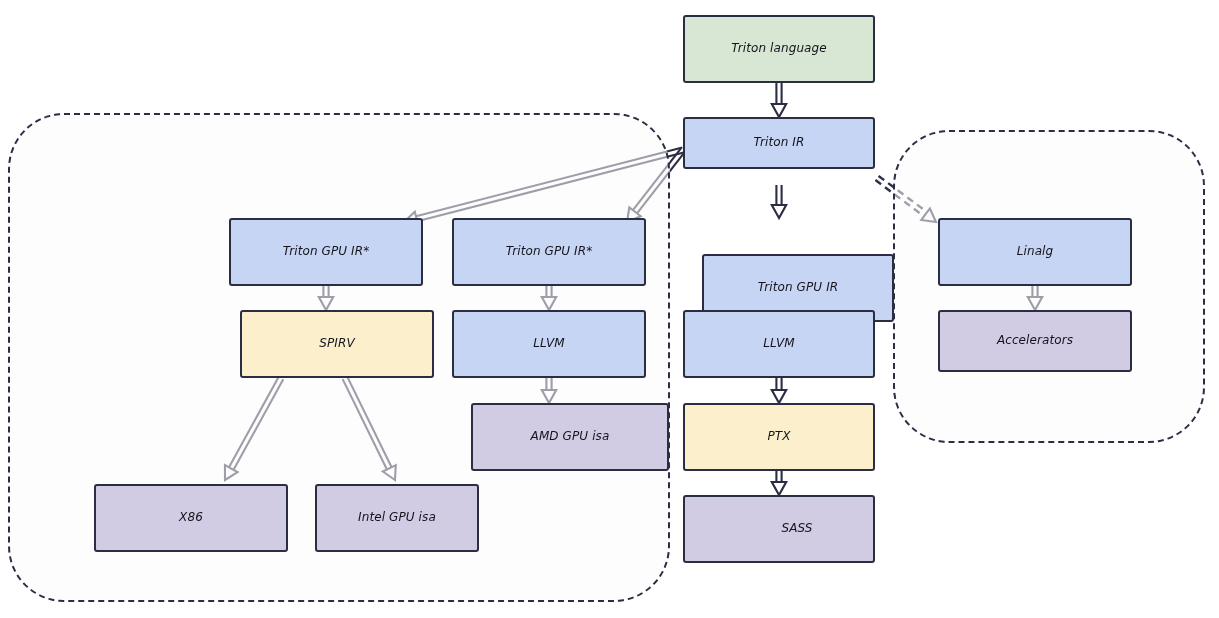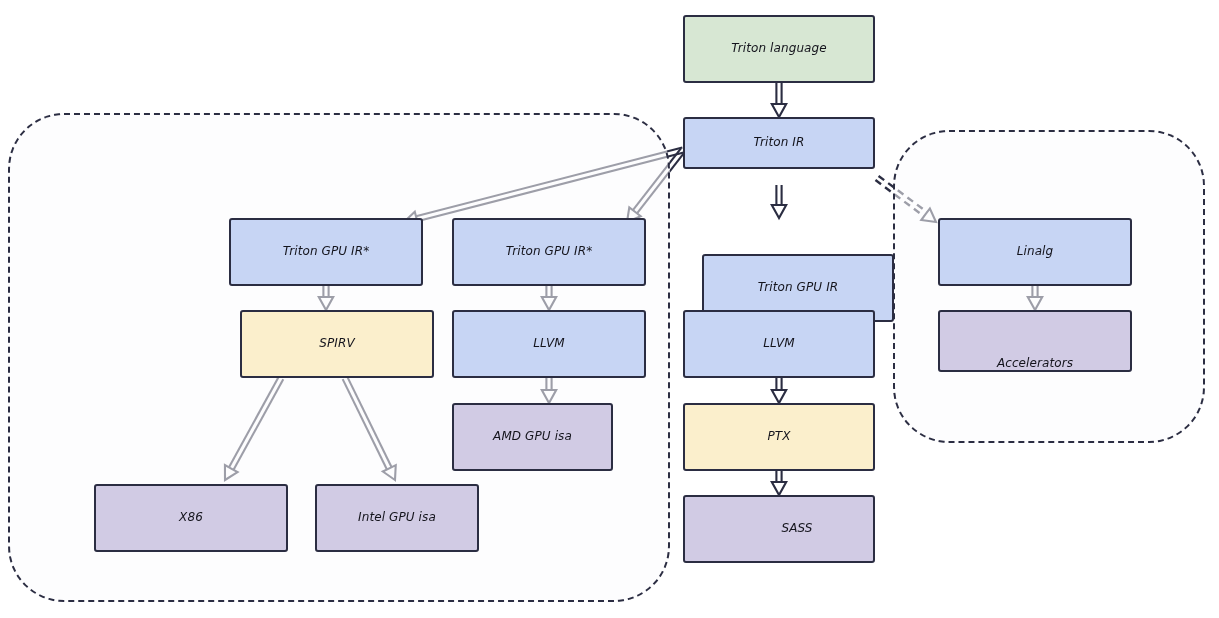--- a/index.html
+++ b/index.html
@@ -155,24 +155,24 @@
       </div>
       <div class="node yellow" style="left: 229px; top: 310px; width: 194px; height: 68px; margin-left: 11px;">
         <span>SPIRV</span>
       </div>
       <div class="node blue" style="left: 452px; top: 310px; width: 194px; height: 68px;">
         <span>LLVM</span>
       </div>
       <div class="node blue" style="left: 683px; top: 310px; width: 192px; height: 68px;">
         <span>LLVM</span>
       </div>
-      <div class="node purple" style="left: 938px; top: 310px; width: 194px; height: 62px; align-items: flex-end;">
+      <div class="node purple" style="left: 938px; top: 310px; width: 194px; height: 62px;">
         <span>Accelerators</span>
       </div>
-      <div class="node purple" style="left: 452px; top: 403px; width: 161px; height: 68px;">
+      <div class="node purple" style="left: 471px; top: 403px; width: 198px; height: 68px;">
         <span>AMD GPU isa</span>
       </div>
       <div class="node yellow" style="left: 683px; top: 403px; width: 192px; height: 68px;">
         <span>PTX</span>
       </div>
       <div class="node purple" style="left: 683px; top: 495px; width: 192px; height: 68px; padding-left: 36px;">
         <span>SASS</span>
       </div>
       <div class="node purple" style="left: 94px; top: 484px; width: 194px; height: 68px;">
         <span>X86</span>

